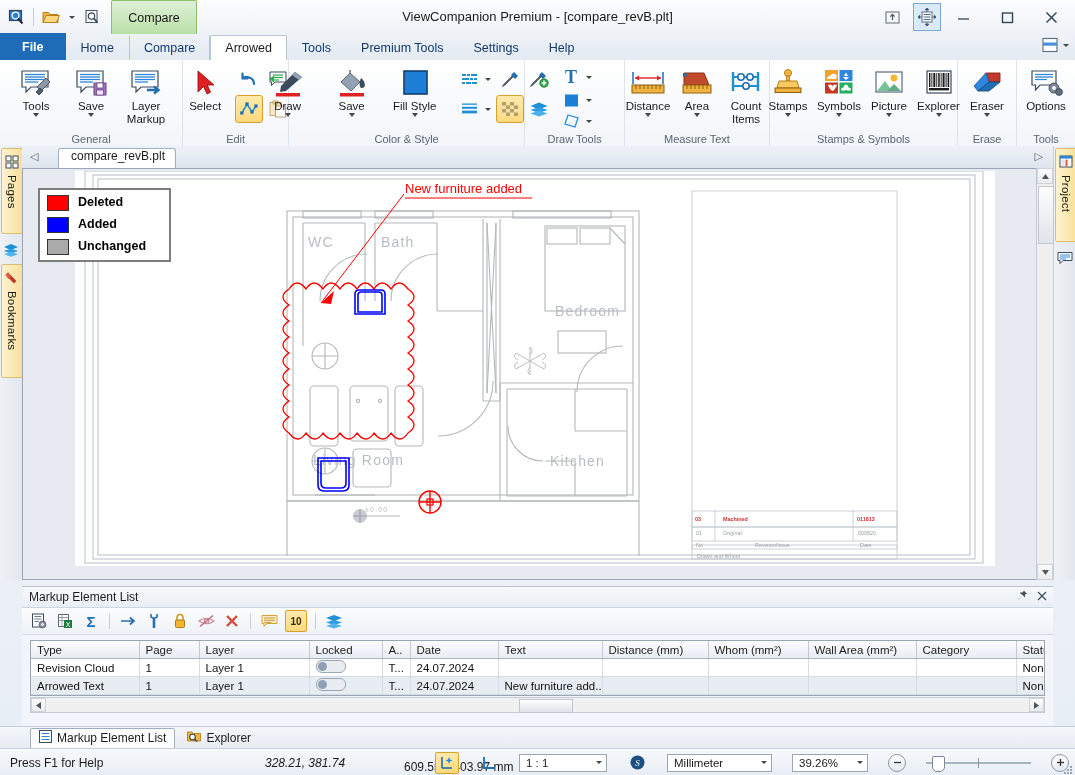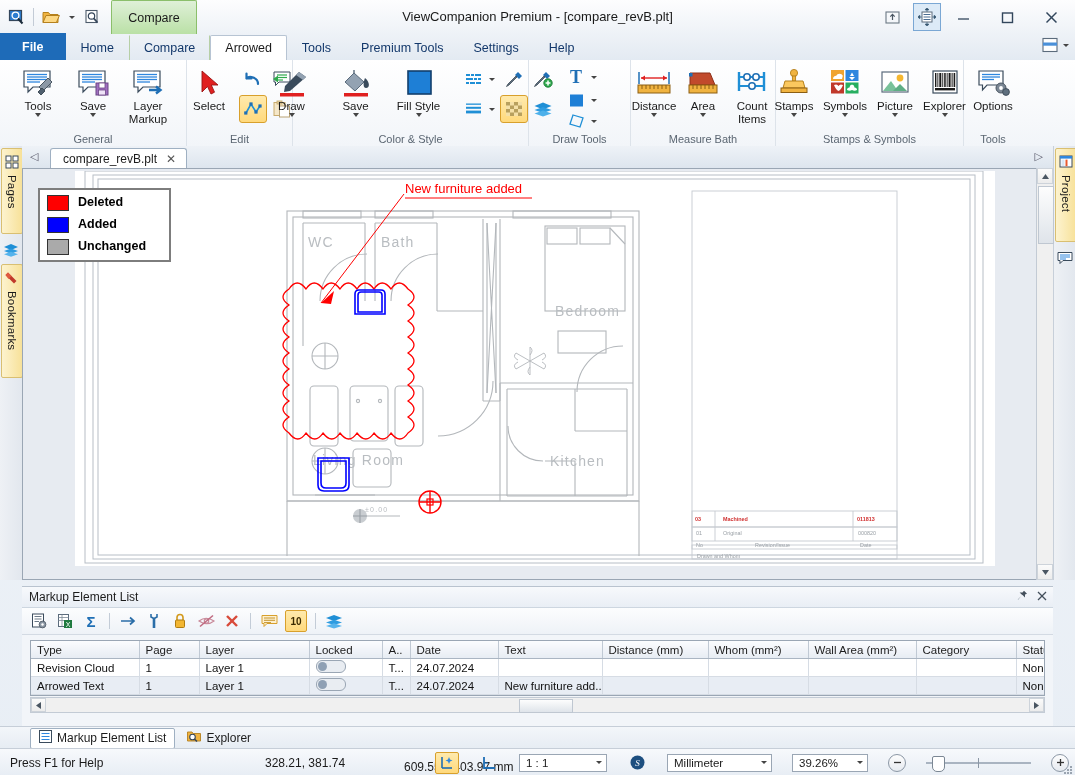--- a/index.html
+++ b/index.html
@@ -75,23 +75,23 @@
         border:1px solid #d9bf72;border-radius:2px;margin:2px 0 0 1px;
         display:flex;flex-direction:column;align-items:center;padding:3px 0 5px 0;}
   .vtab .vlbl{writing-mode:vertical-rl;font-size:11.5px;color:#1a1a1a;margin-top:3px;letter-spacing:0.2px;}
   .railico{width:20px;height:20px;margin:3px 0 0 1px;display:flex;align-items:center;justify-content:center;}
 
   
   .docwrap{position:absolute;left:22px;top:146px;width:1031px;height:434px;
            background:#eef1f5;}
   .doctabbar{position:absolute;left:0;top:0;width:1031px;height:22px;
              background:linear-gradient(#eef2f7,#dde5ee);border-bottom:1px solid #aeb9c6;}
-  .doctab{position:absolute;left:28px;top:2px;height:20px;padding:0 10px 0 12px;
+  .doctab{position:absolute;left:36px;top:2px;height:20px;padding:0 10px 0 12px;
           background:#fff;border:1px solid #9fb0c2;border-bottom:1px solid #fff;
-          border-radius:3px 3px 0 0;display:flex;align-items:center;gap:9px;font-size:12px;}
+          border-radius:3px 3px 0 0;display:flex;align-items:center;gap:9px;font-size:12px;flex-direction:column;}
   .doctab .x{color:#555;font-size:12px;}
   .tabnav{position:absolute;left:8px;top:4px;font-size:11px;color:#556;}
   .tabnav.r{left:auto;right:10px;}
   .canvasbox{position:absolute;left:0;top:22px;width:1031px;height:412px;
              background:#e7ebf1;border:1px solid #9aa6b4;box-sizing:border-box;overflow:hidden;}
   .page{position:absolute;left:52px;top:2px;width:920px;height:395px;background:#fff;}
   .vscroll{position:absolute;right:0;top:22px;width:16px;height:412px;background:#f0f0f0;border-left:1px solid #c3cbd5;}
   .sbtn{width:16px;height:16px;display:flex;align-items:center;justify-content:center;background:linear-gradient(#fbfbfb,#ececec);border:1px solid #cdd3da;box-sizing:border-box;}
   .sthumb{position:absolute;left:1px;top:18px;width:14px;height:56px;background:linear-gradient(#fdfdfd,#dfe4ea);border:1px solid #bfc7d1;}
 
@@ -135,21 +135,21 @@
   
   .btabs{position:absolute;left:0;top:726px;width:1075px;height:22px;
          background:linear-gradient(#f3f6fa,#e6ecf3);border-top:1px solid #c6ced8;
          display:flex;align-items:center;padding-left:30px;gap:4px;}
   .btab{height:19px;display:flex;align-items:center;gap:5px;padding:0 8px;font-size:12px;}
   .btab.active{background:#fff;border:1px solid #9fb0c2;border-radius:2px;}
   .status{position:absolute;left:0;top:748px;width:1075px;height:27px;
           background:linear-gradient(#f7f9fc,#e7edf4);border-top:1px solid #c6ced8;
           display:flex;align-items:center;font-size:12px;color:#1a1a1a;}
   .st-help{position:absolute;left:10px;}
-  .st-coord{position:absolute;left:265px;}
+  .st-coord{position:absolute;left:265px;font-style:italic;}
   .st-size{position:absolute;left:404px;margin-top:9px;}
   .st-right{position:absolute;right:6px;display:flex;align-items:center;gap:20px;}
   .combo{height:18px;border:1px solid #9aa6b4;background:#fff;display:flex;align-items:center;
          justify-content:space-between;padding:0 4px 0 6px;font-size:11.5px;box-sizing:border-box;}
   .zbtn{width:16px;height:16px;border-radius:50%;border:1px solid #8b97a5;background:linear-gradient(#fdfdfd,#e6eaf0);
         display:flex;align-items:center;justify-content:center;font-size:11px;color:#333;line-height:1;}
   .slider{position:relative;width:105px;height:16px;display:flex;align-items:center;}
   .strack{position:absolute;left:0;top:7px;width:105px;height:2px;background:#a9b4c1;}
   .stick{position:absolute;left:52px;top:3px;width:1px;height:10px;background:#8b97a5;}
   .sknob{position:absolute;left:6px;top:1px;width:11px;height:14px;background:#fff;border:1px solid #7b8794;
@@ -561,21 +561,21 @@
               <line x1="5" y1="9" x2="30" y2="9" stroke="#1f8fd6" stroke-width="2"></line>
               <line x1="5" y1="18" x2="30" y2="18" stroke="#1f8fd6" stroke-width="2"></line>
               <circle cx="13" cy="9" r="3.2" fill="#fff" stroke="#1f6fb5" stroke-width="1.6"></circle>
               <circle cx="22" cy="9" r="3.2" fill="#fff" stroke="#1f6fb5" stroke-width="1.6"></circle>
               <circle cx="18" cy="18" r="3.2" fill="#fff" stroke="#1f6fb5" stroke-width="1.6"></circle>
             </svg>
           </div>
           <div class="lbl">Count Items</div>
         </div>
       </div>
-      <div class="group-title">Measure Bath</div>
+      <div class="group-title">Measure Text</div>
     </div>
 
     <div class="group" style="width:187px;">
       <div class="group-body" style="gap:0px;">
         <div class="btn" style="width:46px;">
           <div class="ico">
             <svg width="34" height="30" viewBox="0 0 34 30">
               <circle cx="17" cy="5" r="3.6" fill="#f0b340" stroke="#b5801d" stroke-width="0.9"></circle>
               <rect x="15.4" y="8" width="3.2" height="5" fill="#f0b340" stroke="#b5801d" stroke-width="0.9"></rect>
               <path d="M8 13 H26 L28 20 H6 Z" fill="#fbc85e" stroke="#b5801d" stroke-width="1"></path>
@@ -633,20 +633,36 @@
                 </g>
             </svg>
           </div>
           <div class="lbl">Explorer</div>
           <div class="caret dd"></div>
         </div>
       </div>
       <div class="group-title">Stamps &amp; Symbols</div>
     </div>
 
+    <div class="group" style="width:58px;">
+      <div class="group-body">
+        <div class="btn" style="width:48px;">
+          <div class="ico">
+            <svg width="36" height="28" viewBox="0 0 36 28">
+              <path d="M17 4 L31 4 L31 13 L20 13 Z" fill="#c0392b" stroke="#8d2416" stroke-width="0.9"></path>
+              <path d="M17 4 L20 13 L9 22 L5 17 Z" fill="#2e86de" stroke="#1d5d9e" stroke-width="0.9"></path>
+              <path d="M20 13 L31 13 L20 22 L9 22 Z" fill="#1f6fb5" stroke="#174d80" stroke-width="0.9"></path>
+            </svg>
+          </div>
+          <div class="lbl">Eraser</div>
+          <div class="caret dd"></div>
+        </div>
+      </div>
+      <div class="group-title">Erase</div>
+    </div>
 
     <div class="group" style="width:58px;border-right:none;">
       <div class="group-body">
         <div class="btn" style="width:50px;">
           <div class="ico">
             <svg width="33" height="28" viewBox="0 0 33 28">
               <path d="M2 2 H26 V16 H10 L5.5 21 V16 H2 Z" fill="#fff" stroke="#3a4b5c" stroke-width="1.2"></path>
               <g stroke="#2e86de" stroke-width="1.3">
                 <line x1="5" y1="5.5" x2="23" y2="5.5"></line>
                   <line x1="5" y1="8" x2="23" y2="8"></line>

